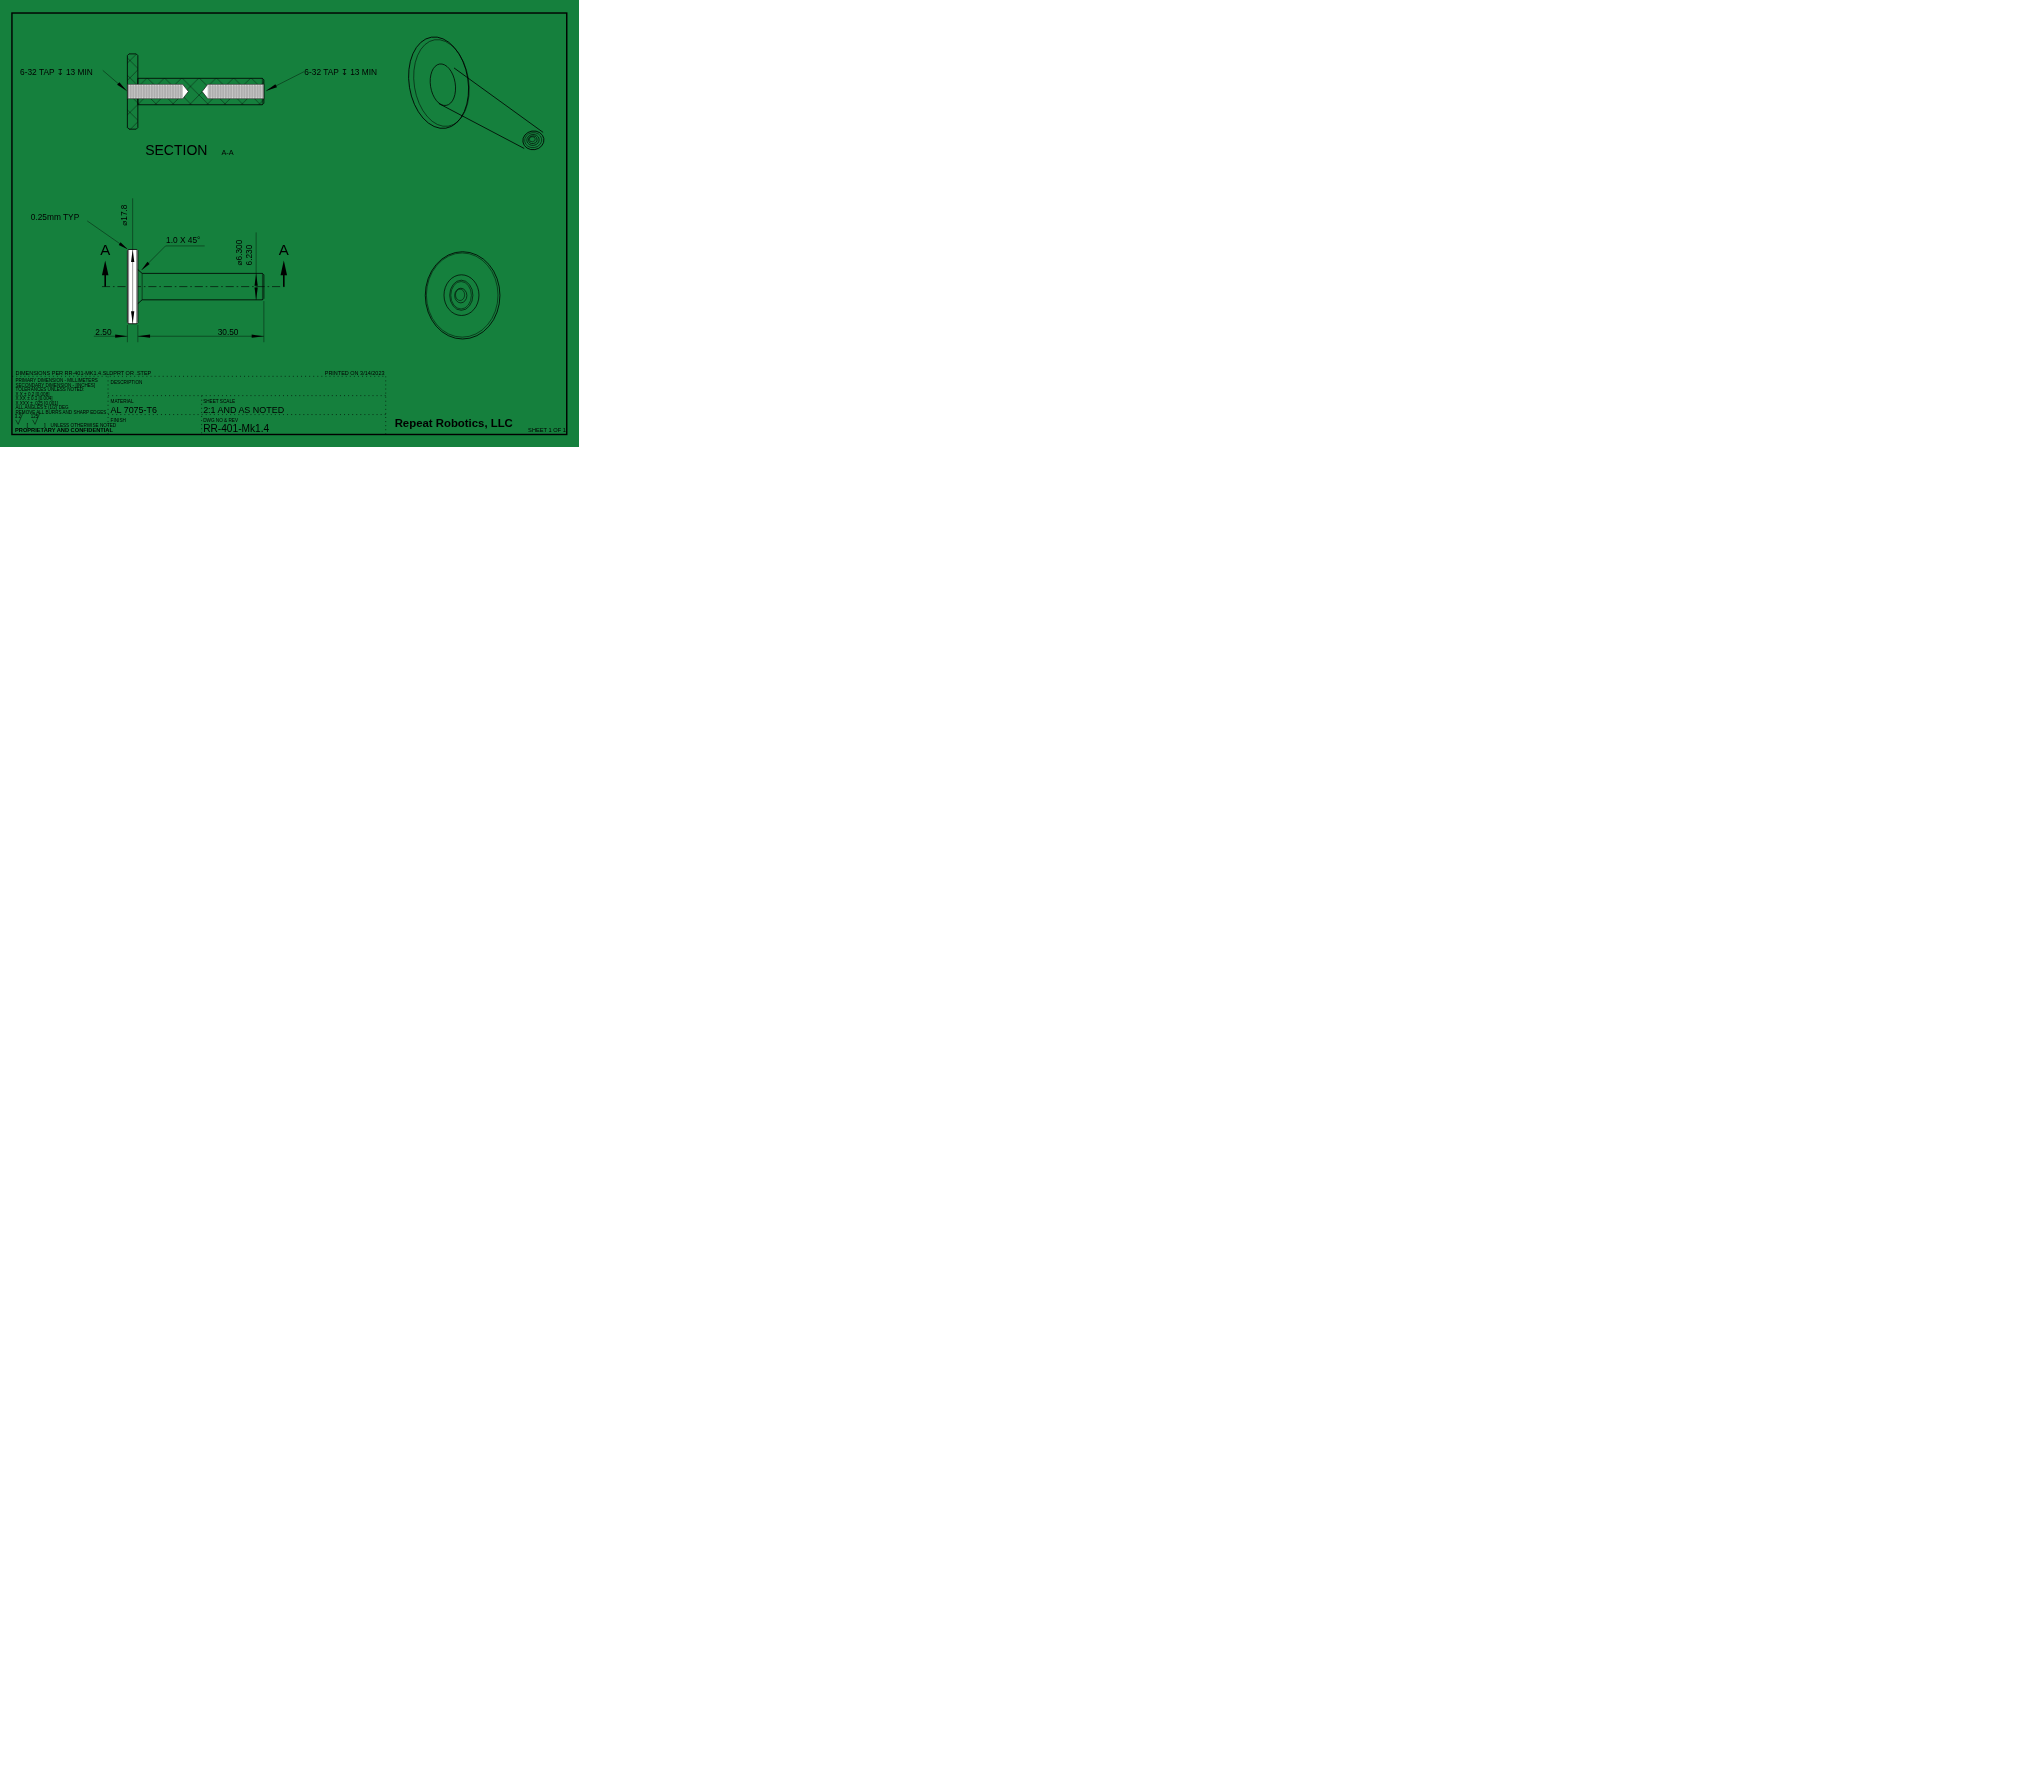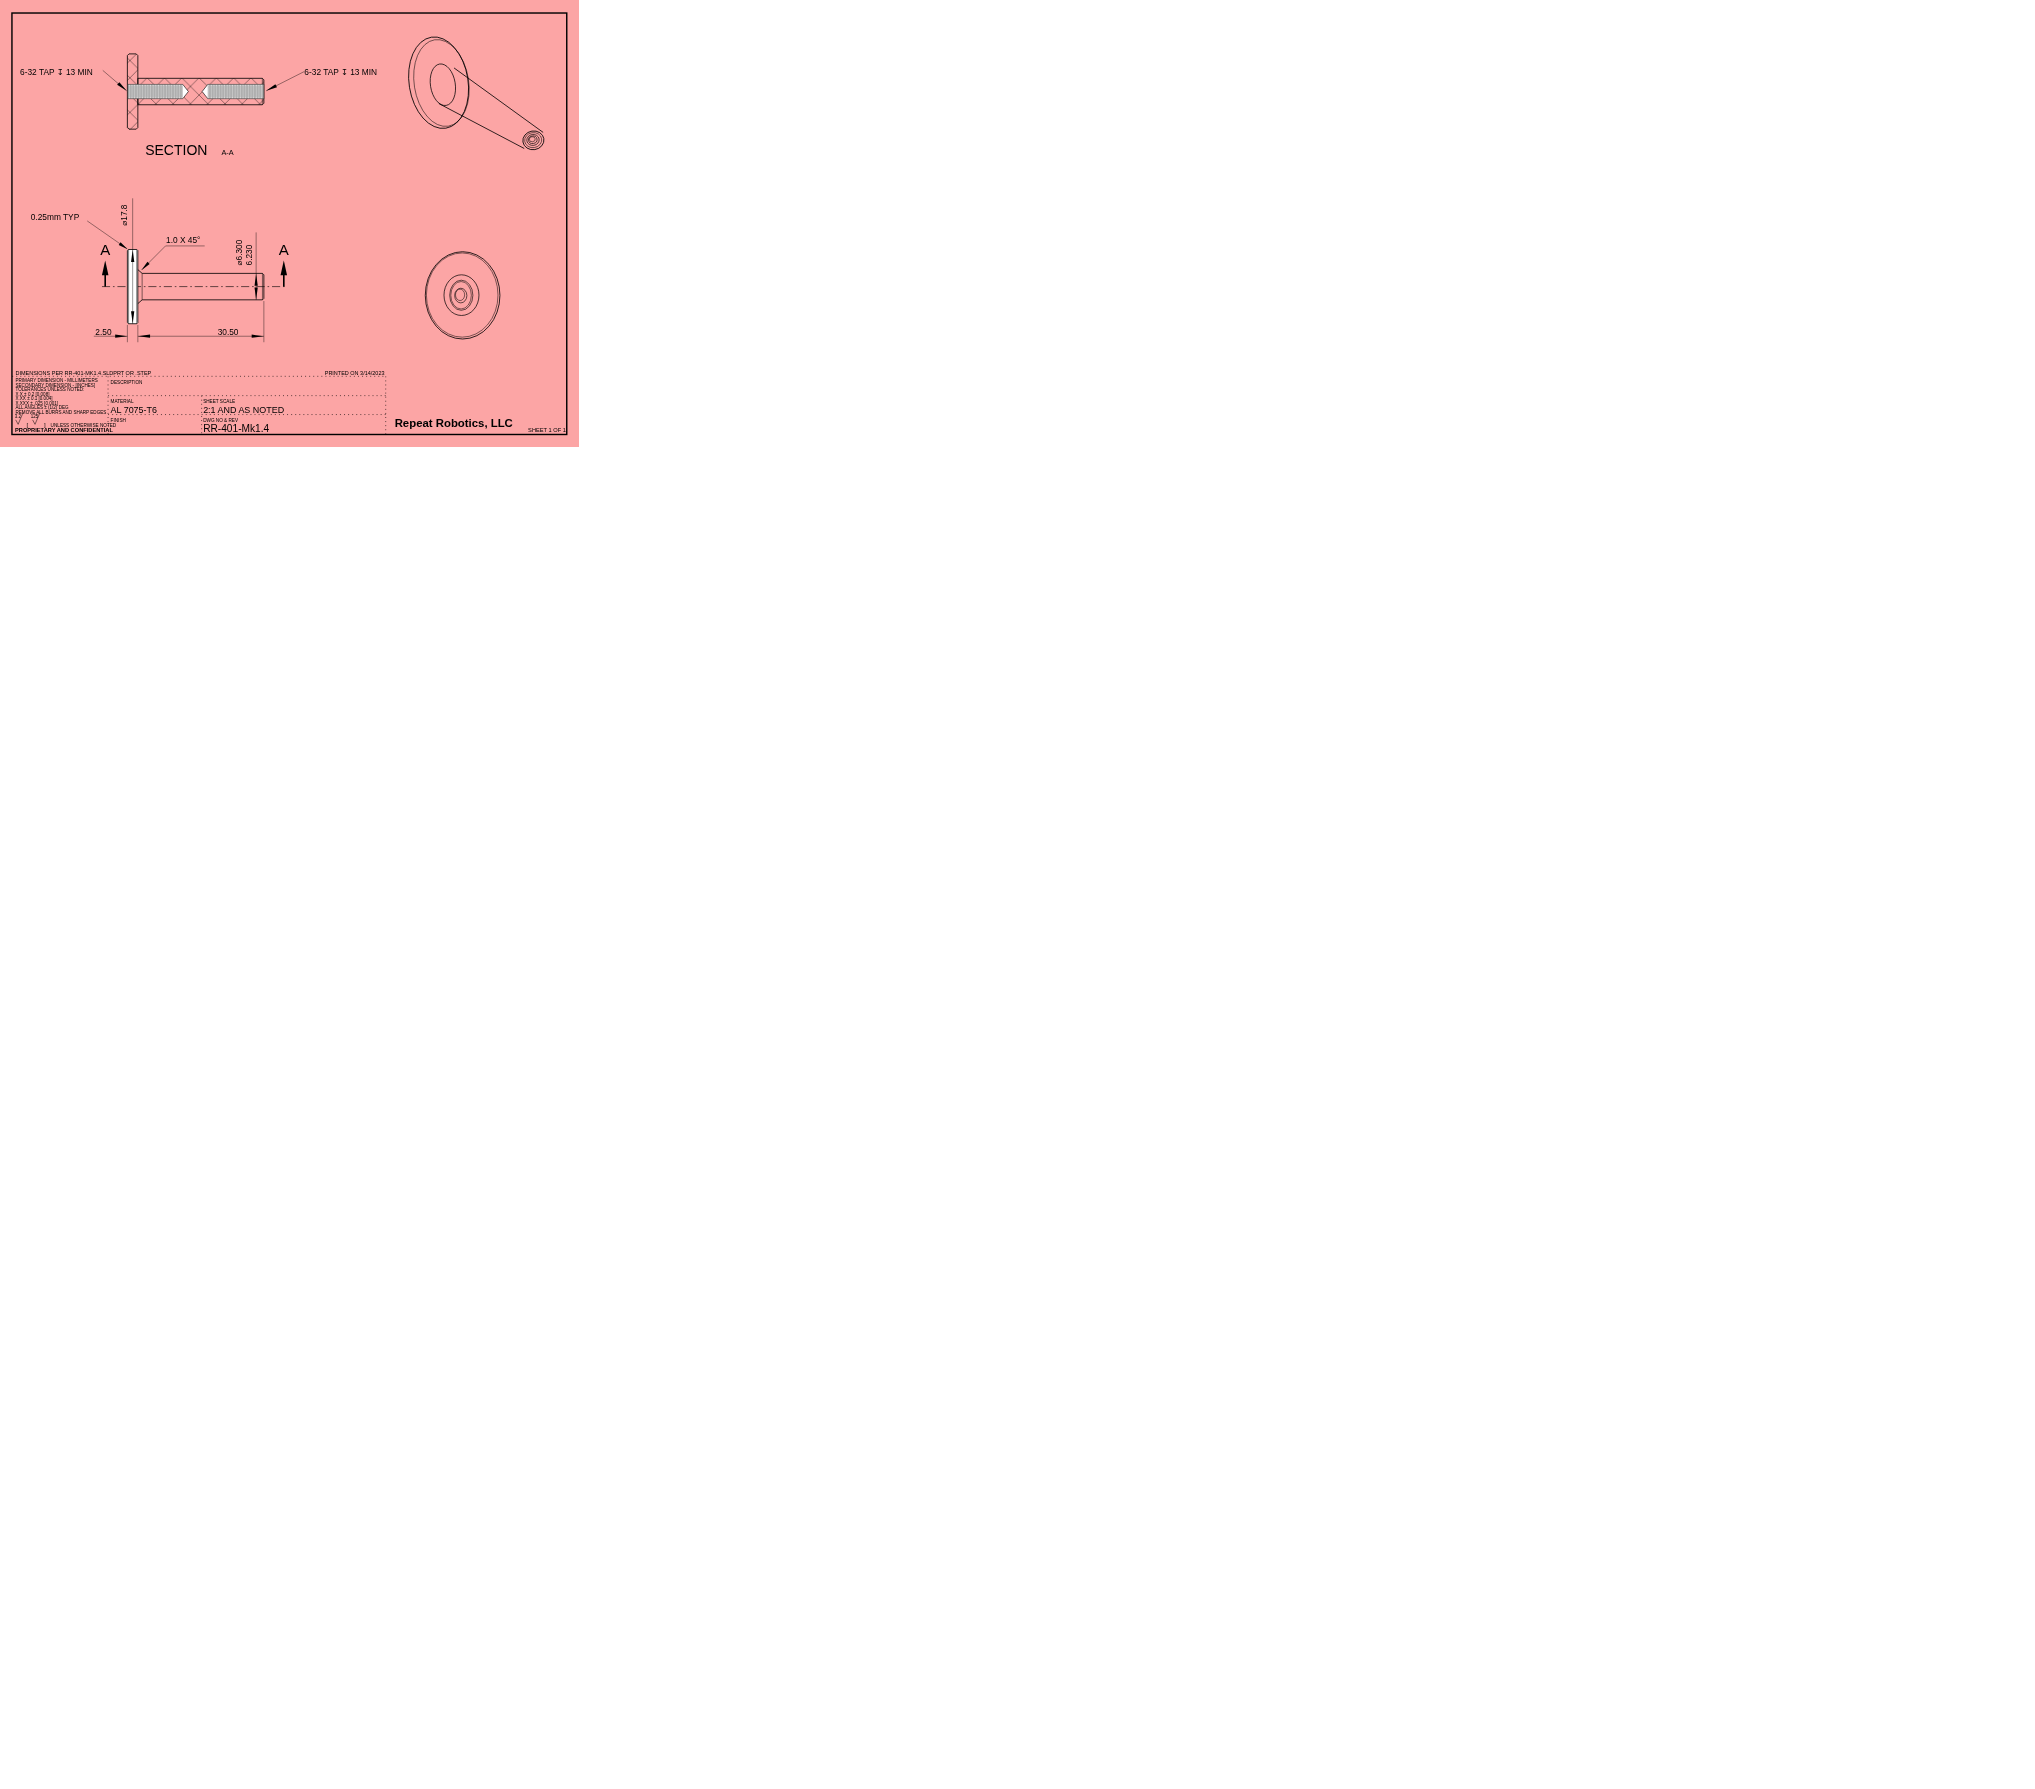--- a/index.html
+++ b/index.html
@@ -1,16 +1,16 @@
 <!DOCTYPE html>
 <html style="font-size:6.5px"><head>
 <meta charset="utf-8">
 <style>
   html,body{margin:0;padding:0;background:#ffffff;}
-  .page{width:579px;height:447px;background:#fca5a5;position:relative;overflow:hidden;}
+  .page{width:579px;height:447px;background:#15803d;position:relative;overflow:hidden;}
   svg{display:block;}
   text{font-family:"Liberation Sans","DejaVu Sans",sans-serif;fill:#000000;}
   .bold{font-weight:bold;}
   .outline{fill:none;stroke:#000;stroke-width:8;}
   .thin{fill:none;stroke:#000;stroke-width:5;}
   .xthin{fill:none;stroke:#000;stroke-width:4;}
   .arrow{fill:#000;stroke:none;}
   .dotted{fill:none;stroke:#000;stroke-width:6;stroke-dasharray:10 30;}
   .center{fill:none;stroke:#000;stroke-width:6;stroke-dasharray:80 28 16 28;}
 </style>

